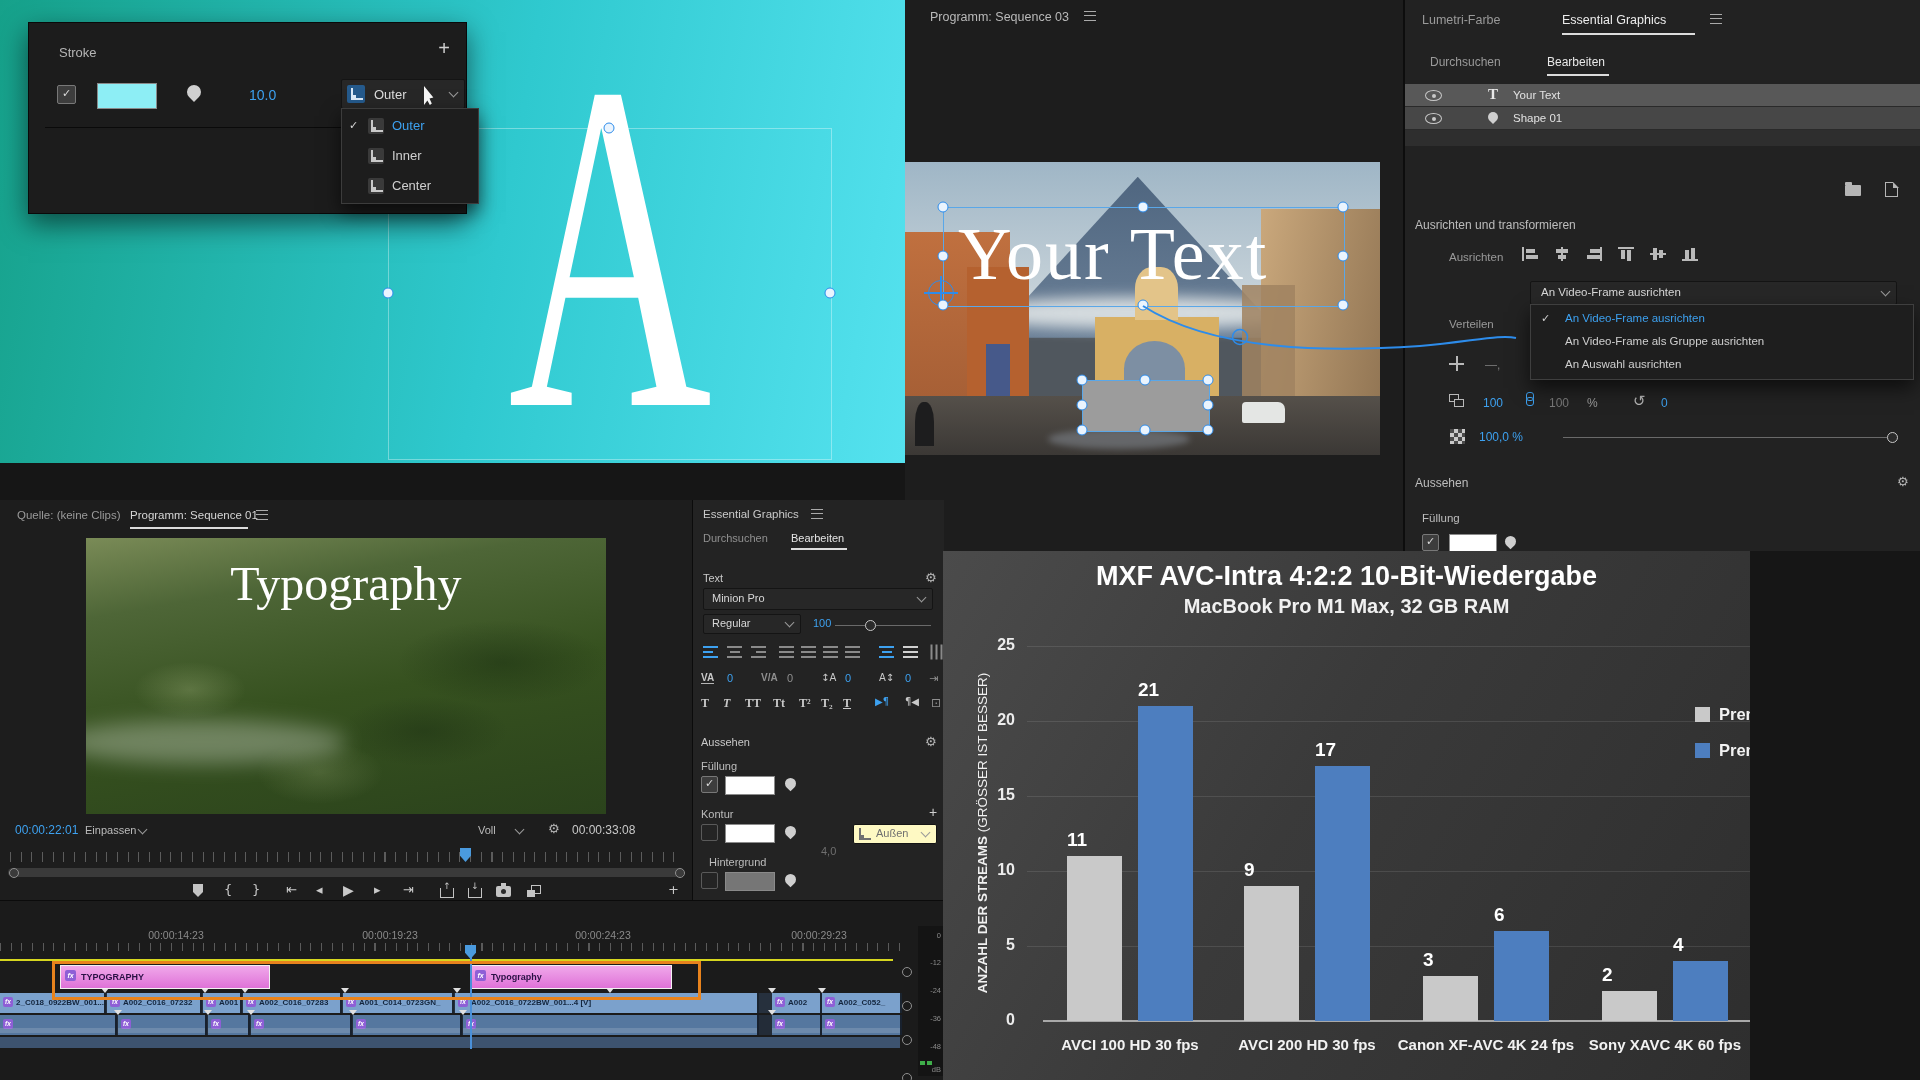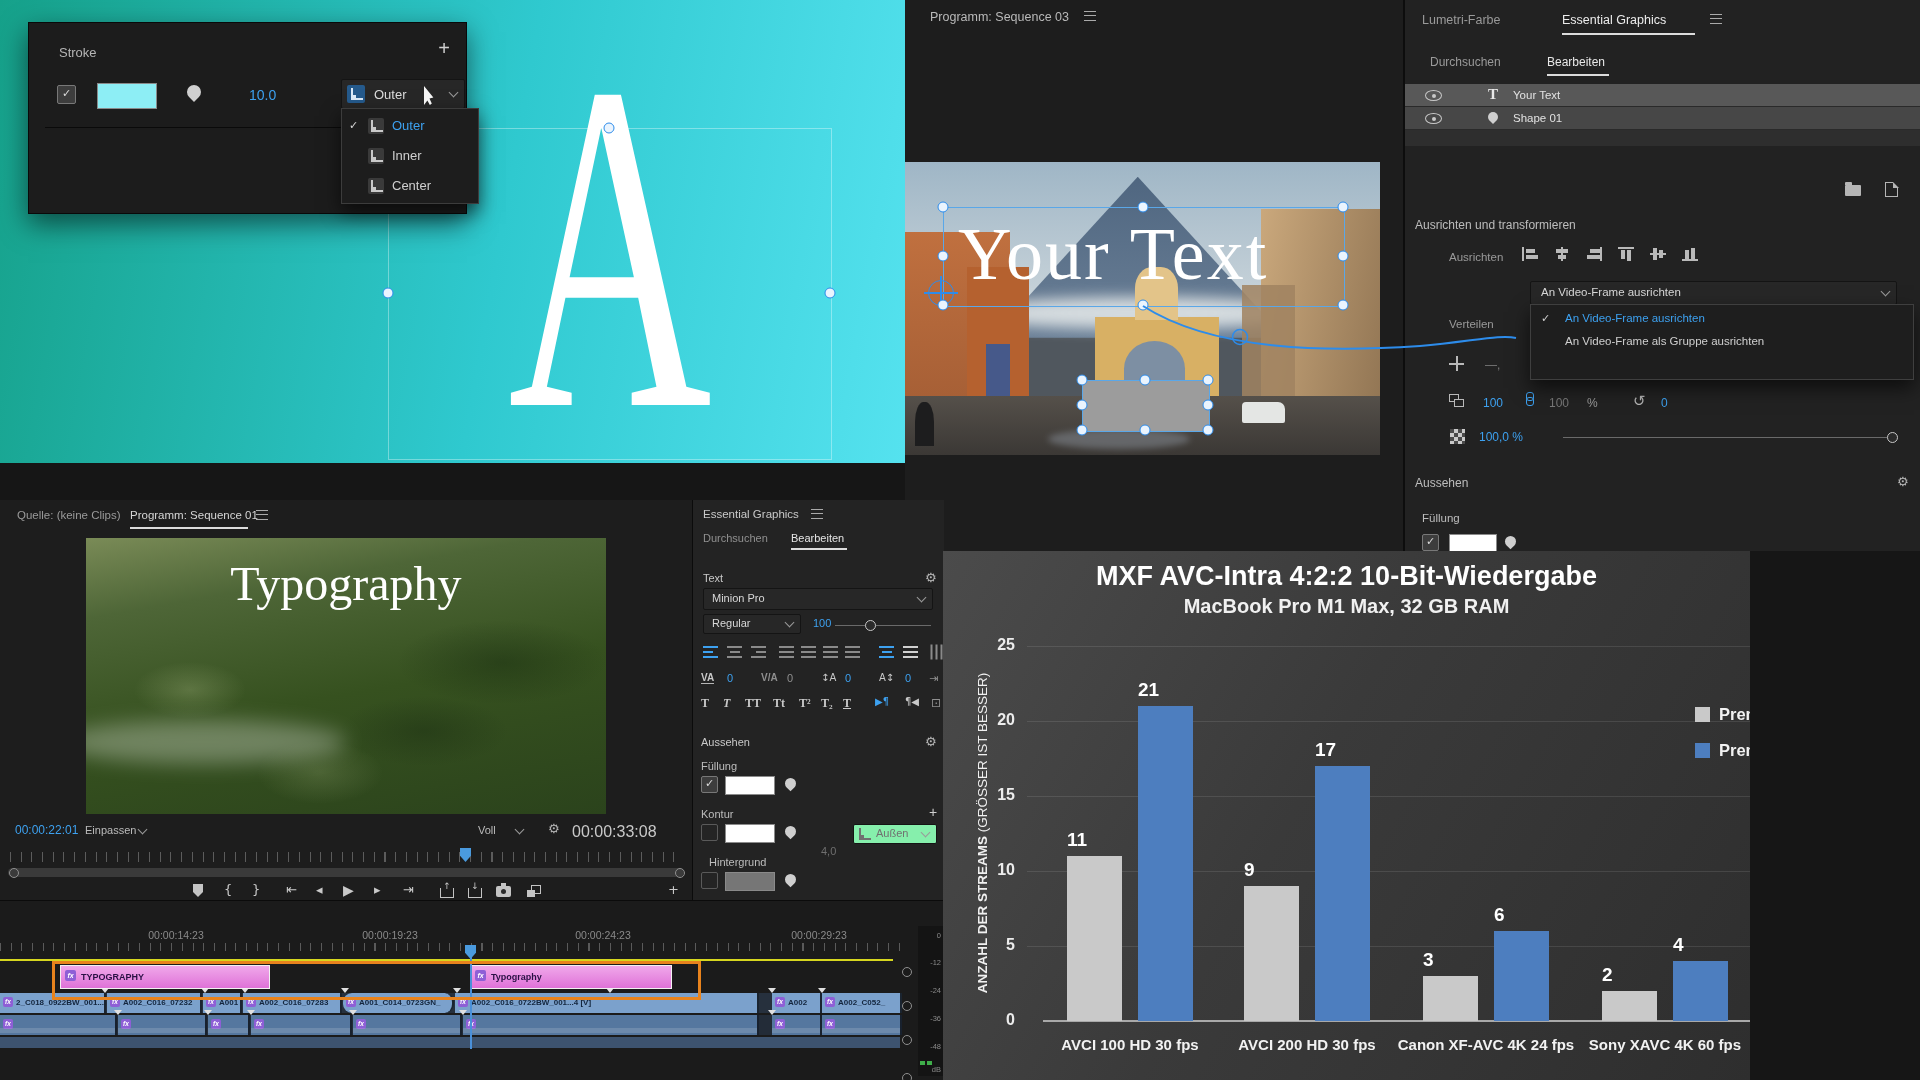--- a/index.html
+++ b/index.html
@@ -275,20 +275,23 @@
     <div class="dropper" style="left:100px;top:536px;"></div>
 
     <div class="abs" id="align-popup" style="left:125px;top:304px;width:382px;height:74px;background:#1e1e1e;border:1px solid #3f3f3f;box-shadow:0 8px 18px rgba(0,0,0,.6);z-index:45;">
         <div class="menu-item" style="top: 2px; height: 23px; line-height: 23px; position: absolute;">
           <div class="check glyph" style="left: 10px; top: 0px; color: rgb(208, 208, 208); position: absolute;"></div>
           <div style="left: 34px; top: 0px; font-size: 11.5px; color: rgb(61, 161, 240); position: absolute;">An Video-Frame ausrichten</div>
         </div>
         <div class="menu-item" style="top: 25px; height: 23px; line-height: 23px; position: absolute;">
           <div style="left: 34px; top: 0px; font-size: 11.5px; color: rgb(207, 207, 207); position: absolute;">An Video-Frame als Gruppe ausrichten</div>
         </div>
+        <div class="menu-item" style="top: 48px; height: 23px; line-height: 23px; position: absolute;">
+          <div style="left: 34px; top: 0px; font-size: 11.5px; color: rgb(207, 207, 207); position: absolute;">An Auswahl ausrichten</div>
+        </div>
       </div>
   <span class="al al-l" style="left: 117px; top: 247px; position: absolute;"></span>
       <span class="al al-cv" style="left: 149px; top: 247px; position: absolute;"></span>
       <span class="al al-r" style="left: 181px; top: 247px; position: absolute;"></span>
       <span class="al al-t" style="left: 213px; top: 247px; position: absolute;"></span>
       <span class="al al-ch" style="left: 245px; top: 247px; position: absolute;"></span>
       <span class="al al-b" style="left: 277px; top: 247px; position: absolute;"></span>
     </section>
 
   <section class="sec" style="left:0;top:500px;width:692px;height:400px;background:#1d1d1d;">
@@ -311,21 +314,21 @@
     <div class="abs blue" style="left:15px;top:323px;font-size:12px;">00:00:22:01</div>
     <div class="dd" style="left:80px;top:320px;width:72px;height:20px;background:transparent;border-color:transparent;">
       <span class="abs" style="left:4px;top:3px;color:#bbb;">Einpassen</span>
       <span class="chev"></span>
     </div>
     <div class="dd" style="left:473px;top:320px;width:56px;height:20px;background:transparent;border-color:transparent;">
       <span class="abs" style="left:4px;top:3px;color:#bbb;">Voll</span>
       <span class="chev"></span>
     </div>
     <span class="wrench glyph" style="left:548px;top:321px;">⚙</span>
-    <div class="abs" style="left:572px;top:323px;font-size:16px;color:#c9c9c9;">00:00:33:08</div>
+    <div class="abs" style="left:572px;top:323px;font-size:12px;color:#c9c9c9;">00:00:33:08</div>
 
     <div class="ticks" style="left:10px;top:352px;width:672px;height:10px;"></div>
     <div class="abs" style="left:460px;top:348px;width:11px;height:14px;background:#4a9ade;clip-path:polygon(0 0,100% 0,100% 55%,50% 100%,0 55%);"></div>
     <div class="abs" style="left:8px;top:368px;width:676px;height:9px;background:#3a3a3a;border-radius:5px;"></div>
     <span class="dot" style="left:9px;top:368px;"></span>
     <span class="dot" style="left:675px;top:368px;"></span>
     <div id="transport"></div>
   <span class="marker-ico" style="left: 193px; top: 384px;"></span>
       <span class="glyph" style="position: absolute; left: 224px; top: 382px; font-size: 13px; color: rgb(201, 201, 201);">{</span>
       <span class="glyph" style="position: absolute; left: 252px; top: 382px; font-size: 13px; color: rgb(201, 201, 201);">}</span>
@@ -384,21 +387,21 @@
     <div class="cb check" style="left:8px;top:276px;"></div>
     <div class="swatch" style="left:32px;top:276px;width:48px;height:17px;background:#fff;"></div>
     <div class="dropper" style="left:92px;top:278px;"></div>
 
     <div class="abs" style="left:8px;top:308px;color:#bdbdbd;">Kontur</div>
     <div class="abs plus" style="left:236px;top:304px;font-size:14px;color:#cfcfcf;"></div>
     <div class="cb empty" style="left:8px;top:324px;"></div>
     <div class="swatch" style="left:32px;top:324px;width:48px;height:17px;background:#fff;"></div>
     <div class="dropper" style="left:92px;top:326px;"></div>
     <div class="abs" style="left:128px;top:328px;color:#6f6f6f;margin-top:17px;">4,0</div>
-    <div class="dd" style="left:160px;top:324px;width:82px;height:18px;background:#86efac;">
+    <div class="dd" style="left:160px;top:324px;width:82px;height:18px;background:#fef9c3;">
       <span class="corner-ico" style="position:absolute;left:5px;top:3px;color:#707070;"></span>
       <span class="abs" style="left:22px;top:2px;color:#707070;">Außen</span>
       <span class="chev"></span>
     </div>
 
     <div class="abs" style="left:16px;top:356px;color:#bdbdbd;">Hintergrund</div>
     <div class="cb empty" style="left:8px;top:372px;"></div>
     <div class="swatch" style="left:32px;top:372px;width:48px;height:17px;background:#767676;"></div>
     <div class="dropper" style="left:92px;top:374px;"></div>
   <span class="p-ico p-blue" style="position: absolute; left: 10px; top: 146px;"></span>
@@ -462,21 +465,21 @@
         <span class="lbl">A002_C016_07232</span>
       </div>
       <div class="vclip" style="left: 203px; top: 92px; width: 37px; position: absolute;">
         <span class="fx" style="left: 3px; top: 4px; width: 10px; height: 10px; line-height: 10px; font-size: 6.5px;">fx</span>
         <span class="lbl">A001</span>
       </div>
       <div class="vclip" style="left: 243px; top: 92px; width: 97px; position: absolute;">
         <span class="fx" style="left: 3px; top: 4px; width: 10px; height: 10px; line-height: 10px; font-size: 6.5px;">fx</span>
         <span class="lbl">A002_C016_07283</span>
       </div>
-      <div class="vclip" style="left: 343px; top: 92px; width: 109px; position: absolute; border-radius: 9px;">
+      <div class="vclip" style="left: 343px; top: 92px; width: 109px; position: absolute;">
         <span class="fx" style="left: 3px; top: 4px; width: 10px; height: 10px; line-height: 10px; font-size: 6.5px;">fx</span>
         <span class="lbl">A001_C014_0723GN_</span>
       </div>
       <div class="vclip" style="left: 455px; top: 92px; width: 302px; position: absolute;">
         <span class="fx" style="left: 3px; top: 4px; width: 10px; height: 10px; line-height: 10px; font-size: 6.5px;">fx</span>
         <span class="lbl">A002_C016_0722BW_001...4 [V]</span>
       </div>
       <div class="vclip" style="left: 772px; top: 92px; width: 48px; position: absolute;">
         <span class="fx" style="left: 3px; top: 4px; width: 10px; height: 10px; line-height: 10px; font-size: 6.5px;">fx</span>
         <span class="lbl">A002</span>

